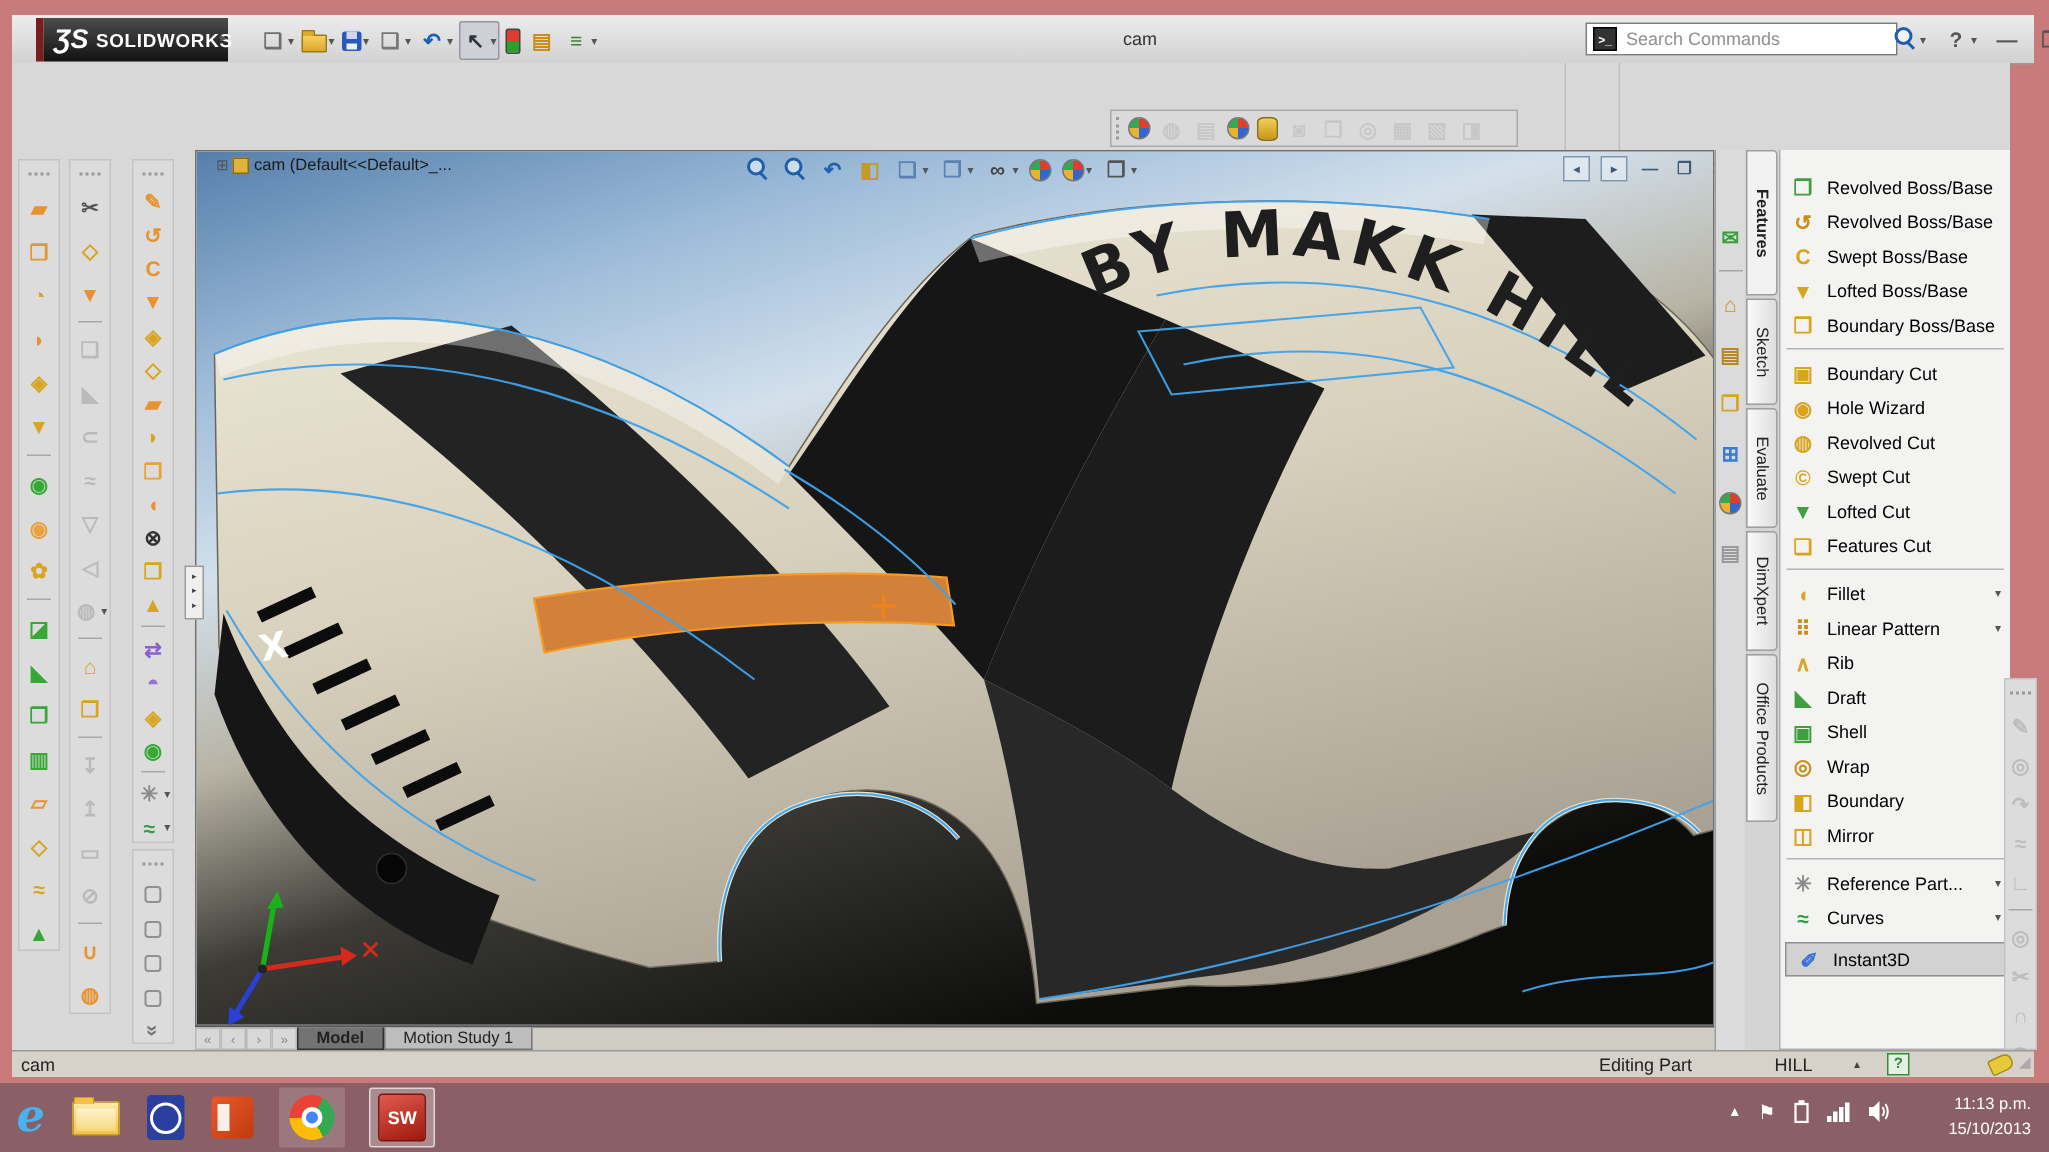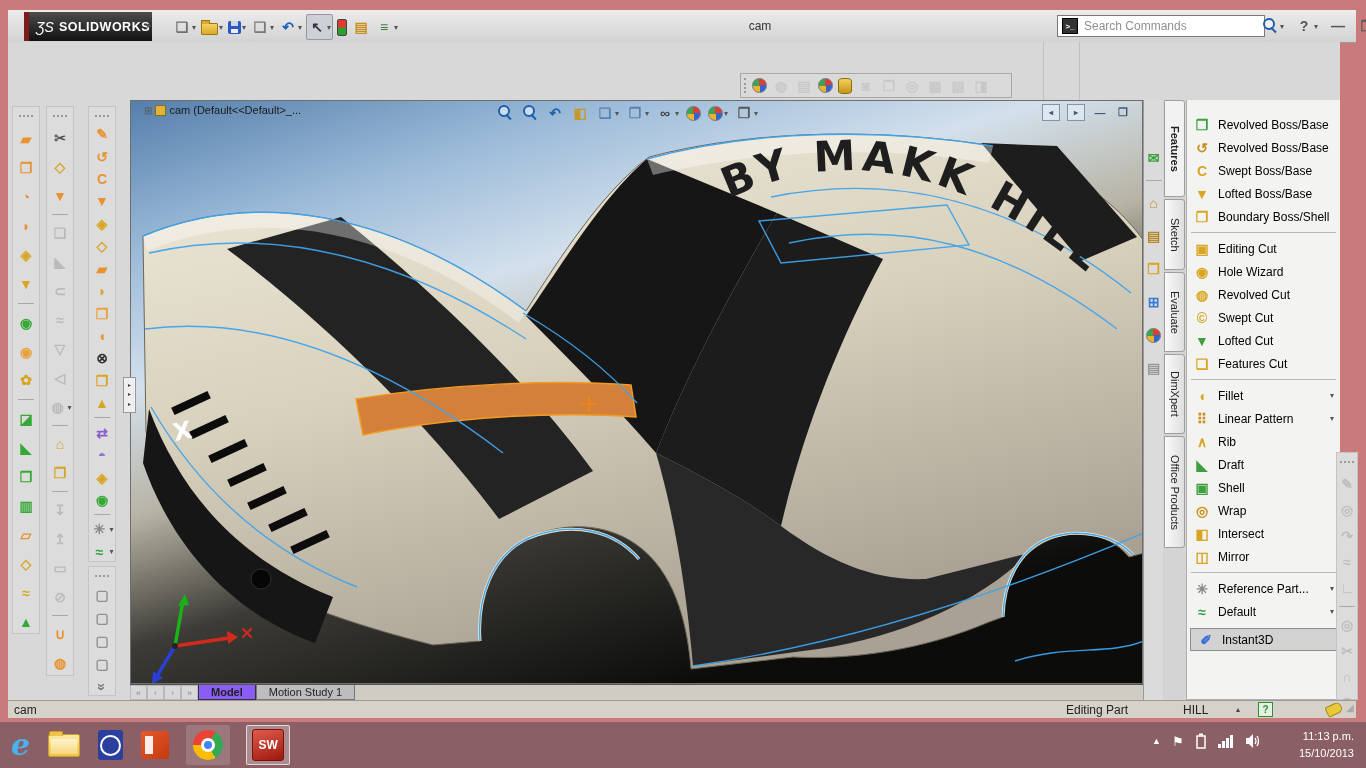--- a/index.html
+++ b/index.html
@@ -30,21 +30,21 @@
       background:#dca92a;border:1px solid #9a7a10;border-bottom:none;border-radius:1px 1px 0 0}
   .ic-disk{width:13px;height:13px;background:#2b57c4;border-radius:2px;position:relative;flex:none}
   .ic-disk::before{content:"";position:absolute;left:3px;top:0;width:7px;height:5px;background:#cfd8ea}
   .ic-disk::after{content:"";position:absolute;left:3px;bottom:1px;width:7px;height:4px;background:#eee}
   
   #titlebar{left:8px;top:10px;width:1348px;height:32px;
       background:linear-gradient(#ececec,#d2d2d2);border-bottom:1px solid #9b9b9b}
   #logoaccent{left:24px;top:12px;width:5px;height:29px;background:#7c1d1d}
   #logo{left:29px;top:12px;width:116px;height:29px;background:linear-gradient(#4c4c4c,#121212);
       color:#fff;display:flex;align-items:center;gap:5px;padding-left:7px}
-  #logo .mark{font-size:14px;font-weight:normal;font-style:italic}
+  #logo .mark{font-size:18px;font-weight:bold;font-style:italic}
   #logo .word{font-size:12.5px;font-weight:bold;letter-spacing:.5px}
   #logoarrow{left:147px;top:20px;color:#555;font-size:9px}
   #maintools{left:172px;top:14px;display:flex;gap:3px;align-items:center;height:26px}
   #apptitle{left:660px;top:19px;width:200px;text-align:center;font-size:12px;color:#333}
   #search{left:1057px;top:15px;width:198px;height:20px;background:#fff;border:1px solid #7a7a7a;
       display:flex;align-items:center;padding:0 4px;gap:4px}
   #search input{border:none;outline:none;flex:1;font-size:12px;color:#333;min-width:0;
       font-family:"Liberation Sans",sans-serif;background:transparent}
   #search input::placeholder{color:#8f8f8f}
   .cmdic{width:14px;height:14px;background:#333;color:#fff;font-size:8px;display:flex;flex:none;
@@ -71,21 +71,21 @@
       color:#3d5a7a;font-size:11px;font-weight:bold}
   .wc.tog{border:1px solid #7f95ad;background:rgba(235,242,248,.55);font-size:8px}
   #fmcollapse{left:123px;top:377px;width:11px;height:34px;background:#efefef;border:1px solid #999;
       display:flex;flex-direction:column;align-items:center;justify-content:center;color:#444;font-size:6px;line-height:1.6}
   
   #modeltabs{left:130px;top:684px;width:1013px;height:16px;background:#cfccc4;border-top:1px solid #555;
       display:flex;align-items:stretch;font-size:11px;box-sizing:border-box}
   .navb{width:15px;display:flex;align-items:center;justify-content:center;color:#8a8a8a;
       background:#d8d8d8;border:1px solid #b9b9b9;font-size:9px}
   .mtab{padding:0 12px;display:flex;align-items:center;border:1px solid #777;border-top:none;color:#222;background:#bdbdbd}
-  .mtab.on{background:#8b5cf6;font-weight:bold;border-color:#333}
+  .mtab.on{background:#737373;font-weight:bold;border-color:#333}
   
   #taskstrip{left:1143px;top:100px;width:20px;height:600px;background:#dbdbdb;border-left:1px solid #9a9a9a;
       display:flex;flex-direction:column;align-items:center;padding-top:46px;gap:9px;box-sizing:border-box}
   .vtab{position:absolute;left:1164px;width:21px;writing-mode:vertical-rl;display:flex;align-items:center;
       justify-content:center;font-size:11px;color:#222;background:linear-gradient(to right,#fafafa,#dedede);
       border:1px solid #9f9f9f;border-radius:0 3px 3px 0;box-sizing:border-box}
   .vtab.on{font-weight:bold;background:#f2f2f2}
   #vtabcol{left:1163px;top:100px;width:23px;height:600px;background:#d4d4d4}
   #featpanel{left:1186px;top:100px;width:154px;height:600px;background:#f3f3f2;
       border-left:1px solid #b0b0b0;border-bottom:1px solid #b0b0b0;box-sizing:border-box;padding-top:13px}
@@ -635,26 +635,26 @@
     <div class="frow">
       <span class="ic" style="color: rgb(217, 165, 33);">C</span>
       <span>Swept Boss/Base</span>
     </div>
     <div class="frow">
       <span class="ic" style="color: rgb(217, 165, 33);">▼</span>
       <span>Lofted Boss/Base</span>
     </div>
     <div class="frow">
       <span class="ic" style="color: rgb(217, 165, 33);">❐</span>
-      <span>Boundary Boss/Shell</span>
+      <span>Boundary Boss/Base</span>
     </div>
     <div class="fsep"></div>
     <div class="frow">
       <span class="ic" style="color: rgb(217, 165, 33);">▣</span>
-      <span>Editing Cut</span>
+      <span>Boundary Cut</span>
     </div>
     <div class="frow">
       <span class="ic" style="color: rgb(217, 165, 33);">◉</span>
       <span>Hole Wizard</span>
     </div>
     <div class="frow">
       <span class="ic" style="color: rgb(217, 165, 33);">◍</span>
       <span>Revolved Cut</span>
     </div>
     <div class="frow">
@@ -691,35 +691,35 @@
     <div class="frow">
       <span class="ic" style="color: rgb(63, 158, 63);">▣</span>
       <span>Shell</span>
     </div>
     <div class="frow">
       <span class="ic" style="color: rgb(201, 143, 26);">◎</span>
       <span>Wrap</span>
     </div>
     <div class="frow">
       <span class="ic" style="color: rgb(217, 165, 33);">◧</span>
-      <span>Intersect</span>
+      <span>Boundary</span>
     </div>
     <div class="frow">
       <span class="ic" style="color: rgb(217, 165, 33);">◫</span>
       <span>Mirror</span>
     </div>
     <div class="fsep"></div>
     <div class="frow">
       <span class="ic" style="color: rgb(138, 138, 138);">✳</span>
       <span>Reference Part...</span>
       <span class="dd">▾</span>
     </div>
     <div class="frow">
       <span class="ic" style="color: rgb(47, 158, 68);">≈</span>
-      <span>Default</span>
+      <span>Curves</span>
       <span class="dd">▾</span>
     </div>
     <div class="frow sel">
       <span class="ic" style="color: rgb(58, 111, 216);">✐</span>
       <span>Instant3D</span>
     </div>
   </div>
 <div id="rightstrip" class="vtb abs" style="gap:8px">
     <span class="tbtn">
       <span class="ic dis" style="color: rgb(160, 160, 160);">✎</span>

